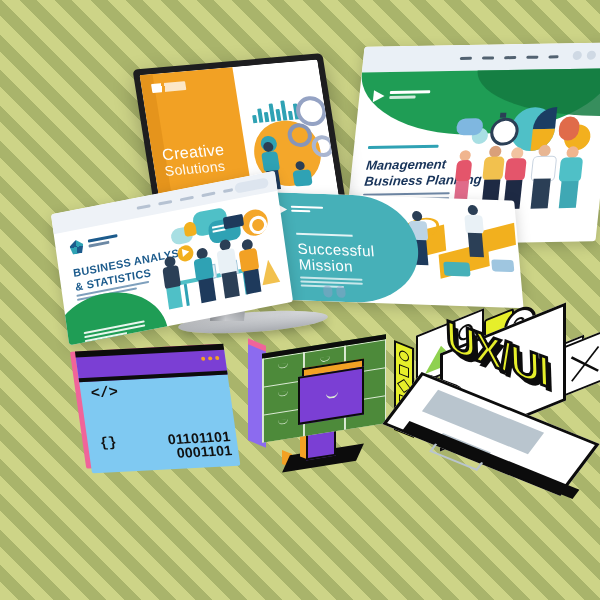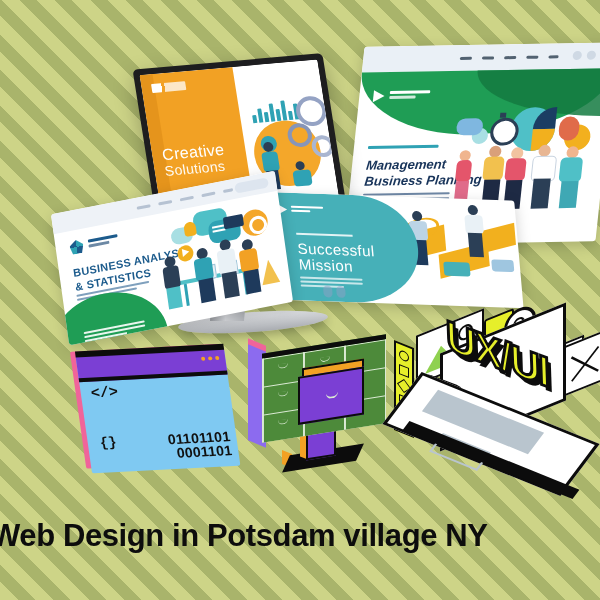--- a/index.html
+++ b/index.html
@@ -537,17 +537,14 @@
     <div id="mag">
         <span class="lens"></span>
       </div>
     <div id="uxui-text">UX/UI</div>
     <div id="lap-base"></div>
     <div id="lap-keys"></div>
     <div id="lap-track"></div>
     <div id="lap-edge"></div>
   </div>
 
-  <div id="title-bar">
-    <div id="title">Web Design in Potsdam village NY</div>
-  </div>
 
 </div>
 
 </body></html>

